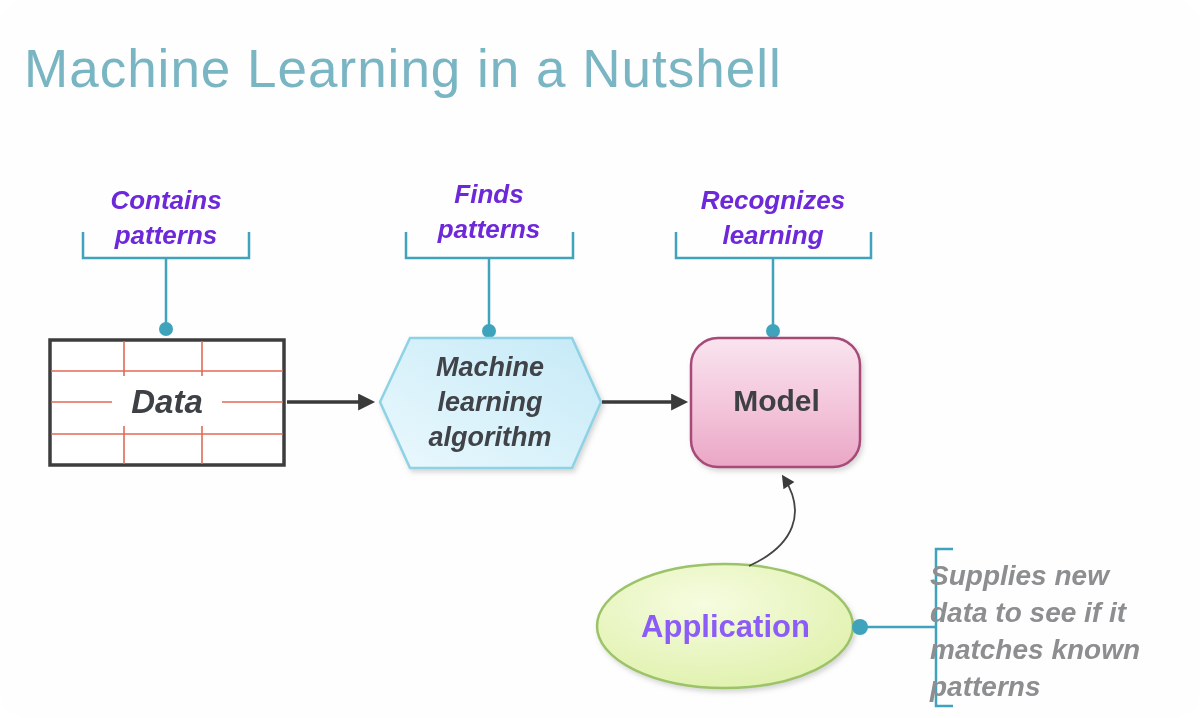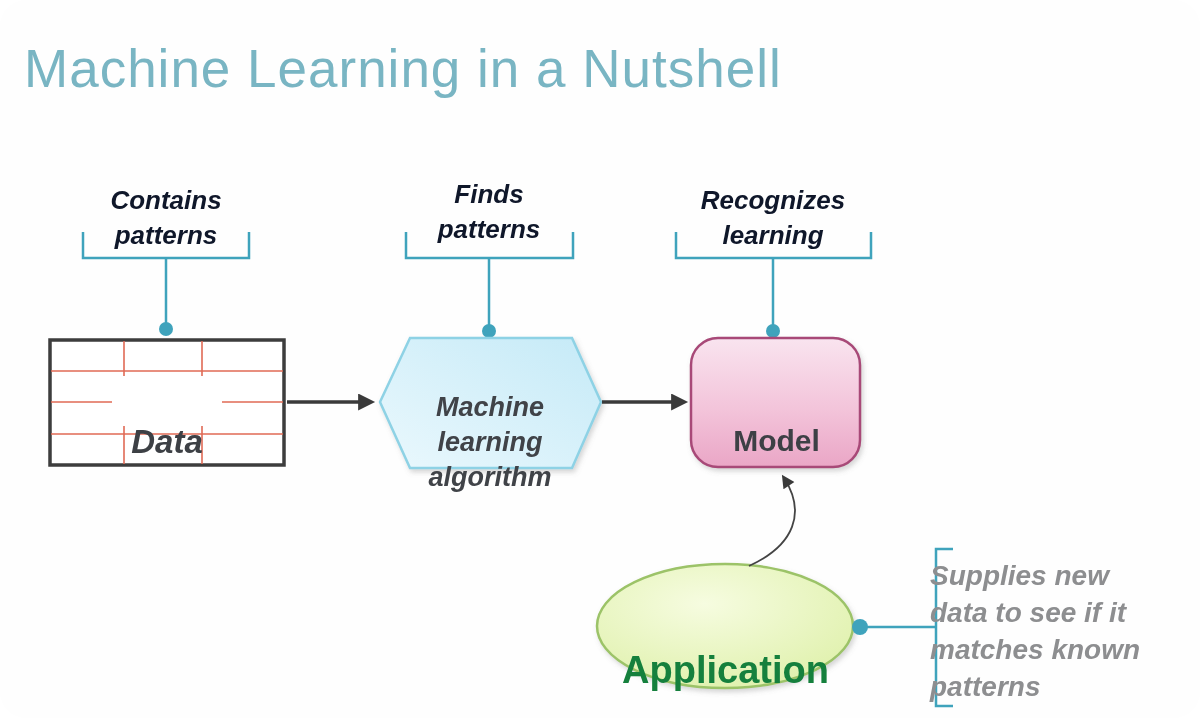--- a/index.html
+++ b/index.html
@@ -9,33 +9,33 @@
   }
   svg.layer{position:absolute;left:0;top:0;width:1200px;height:718px;}
   .abs{position:absolute;}
   .page-title{
     left:24px;top:2px;width:950px;
     font-size:53px;font-weight:300;letter-spacing:1px;
     color:#79b5c3;white-space:nowrap;
   }
   .callout-label{
     font-size:26px;font-weight:bold;font-style:italic;
-    color:#0f172a;text-align:center;line-height:35px;
+    color:#6d28d9;text-align:center;line-height:35px;
   }
   .callout-contains{left:86px;top:183px;width:160px;}
   .callout-finds{left:414px;top:177px;width:150px;}
   .callout-recognizes{left:678px;top:183px;width:190px;}
-  .node-label{color:#3d4045;text-align:center;font-weight:bold;margin-top:40px;}
+  .node-label{color:#3d4045;text-align:center;font-weight:bold;}
   .label-data{left:48px;top:383px;width:238px;font-size:33px;font-style:italic;}
   .label-algorithm{
     left:405px;top:350px;width:170px;font-size:27px;
     font-style:italic;line-height:35px;color:#404348;
   }
   .label-model{left:692px;top:384px;width:169px;font-size:30px;}
-  .label-application{left:597px;top:609px;width:257px;font-size:38px;color:#15803d;}
+  .label-application{left:597px;top:609px;width:257px;font-size:31px;color:#8b5cf6;}
   .note{
     left:930px;top:557px;width:235px;
     font-size:28px;font-weight:bold;font-style:italic;
     color:#8d8e90;line-height:37px;
   }
   .note .line{white-space:nowrap;}
 </style>
 </head>
 <body>
 

